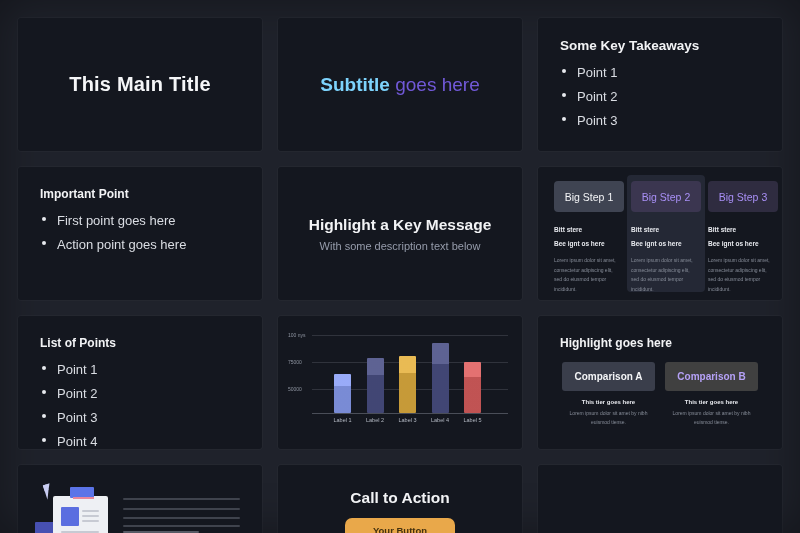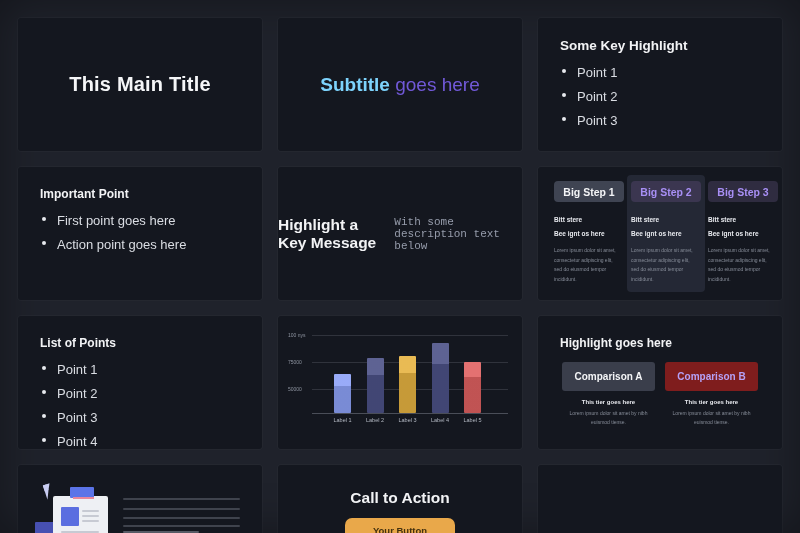--- a/index.html
+++ b/index.html
@@ -42,34 +42,34 @@
   ul.bullets { list-style:none; margin-top:12px; }
   ul.bullets li {
     position:relative; padding-left:17px; margin-bottom:9px;
     font-size:13px; color:#dadde3;
   }
   ul.bullets li::before {
     content:""; position:absolute; left:2px; top:4px;
     width:4px; height:4px; border-radius:50%; background:#e7e9ee;
   }
   
-  .center-col { display:flex; flex-direction:row; align-items:center; justify-content:center; height:100%; gap:6px; }
+  .center-col { display:flex; flex-direction:column; align-items:center; justify-content:center; height:100%; gap:6px; }
   .h-lg { font-size:15.5px; font-weight:bold; color:#f2f3f5; }
-  .sub-gray { font-size:11px; color:#969cab;font-family:Liberation Mono, monospace; }
+  .sub-gray { font-size:11px; color:#969cab; }
   
   .steps-wrap { position:absolute; inset:0; padding:14px 0 0 16px; }
   .step-panel {
     position:absolute; left:89px; top:8px; width:78px; height:117px;
     background:#242835; border-radius:4px;
   }
   .steps-row { position:relative; display:flex; gap:7px; }
   .step-col { width:70px; }
   .chip {
-    height:21px; border-radius:4px; display:flex; align-items:center; justify-content:center;
-    font-size:10.5px; font-weight:bold;
+    height:31px; border-radius:4px; display:flex; align-items:center; justify-content:center;
+    font-size:10.5px; font-weight:normal;
   }
   .chip--plain  { background:#3f4452; color:#f4f5f7; }
   .chip--accent { background:#3b3650; color:#a88ff5; }
   .chip--accent-dk { background:#2f2c40; color:#a88ff5; }
   .step-bold { margin-top:11px; font-size:6.5px; font-weight:bold; color:#e8eaef; line-height:2.1; }
   .step-body { margin-top:6px; font-size:5px; color:#868c98; line-height:1.9; width:62px; }
   
   .chart { position:absolute; inset:0; }
   .gridline { position:absolute; left:34px; right:14px; height:1px; background:#30333c; }
   .axisline { position:absolute; left:34px; right:14px; height:1px; background:#4a4e58; top:97px; }
@@ -77,21 +77,21 @@
   .bar { position:absolute; width:17px; bottom:36px; border-radius:1px; }
   .bar-label { position:absolute; top:101px; font-size:5.5px; color:#b3b8c2; transform:translateX(-50%); white-space:nowrap; }
   
   .cmp-row { display:flex; gap:10px; margin-top:12px; margin-left:2px; }
   .cmp-col { width:93px; }
   .cmp-chip {
     height:29px; border-radius:3px; display:flex; align-items:center; justify-content:center;
     font-size:10px; font-weight:bold;
   }
   .cmp-chip--plain  { background:#3a3e4b; color:#f4f5f7; }
-  .cmp-chip--accent { background:#7f1d1d; color:#b5a1f7; }
+  .cmp-chip--accent { background:#404040; color:#b5a1f7; }
   .cmp-bold { margin-top:8px; font-size:6px; font-weight:bold; color:#e8eaef; text-align:center; }
   .cmp-body { margin-top:4px; font-size:5px; color:#868c98; line-height:1.7; text-align:center; padding:0 6px; }
   
   .doc-card { position:absolute; left:35px; top:31px; width:55px; height:55px; background:#eef0f4; border-radius:2px; }
   .doc-tab  { position:absolute; left:52px; top:22px; width:24px; height:11px; background:#5b74e8; border-radius:1px; }
   .doc-tab-accent { position:absolute; left:55px; top:32px; width:21px; height:2px; background:#e8879c; }
   .doc-square { position:absolute; left:43px; top:42px; width:18px; height:19px; background:#5b6ee0; border-radius:1px; }
   .doc-line { position:absolute; height:2px; background:#c7cad3; border-radius:1px; }
   .doc-blue-rect { position:absolute; left:17px; top:57px; width:21px; height:14px; background:#4750b2; border-radius:1px; }
   .txt-line { position:absolute; height:2px; background:#3f434d; border-radius:1px; }
@@ -118,21 +118,21 @@
 
     <div class="slide center-flex">
       <div class="main-title">This Main Title</div>
     </div>
 
     <div class="slide center-flex">
       <div class="subtitle-line"><span class="subtitle-bold">Subtitle</span><span class="subtitle-rest"> goes here</span></div>
     </div>
 
     <div class="slide pad">
-      <div class="h-sm">Some Key Highlight</div>
+      <div class="h-sm">Some Key Takeaways</div>
       <ul class="bullets">
         <li>Point 1</li>
         <li>Point 2</li>
         <li>Point 3</li>
       </ul>
     </div>
 
     <div class="slide pad">
       <div class="h-md">Important Point</div>
       <ul class="bullets">

